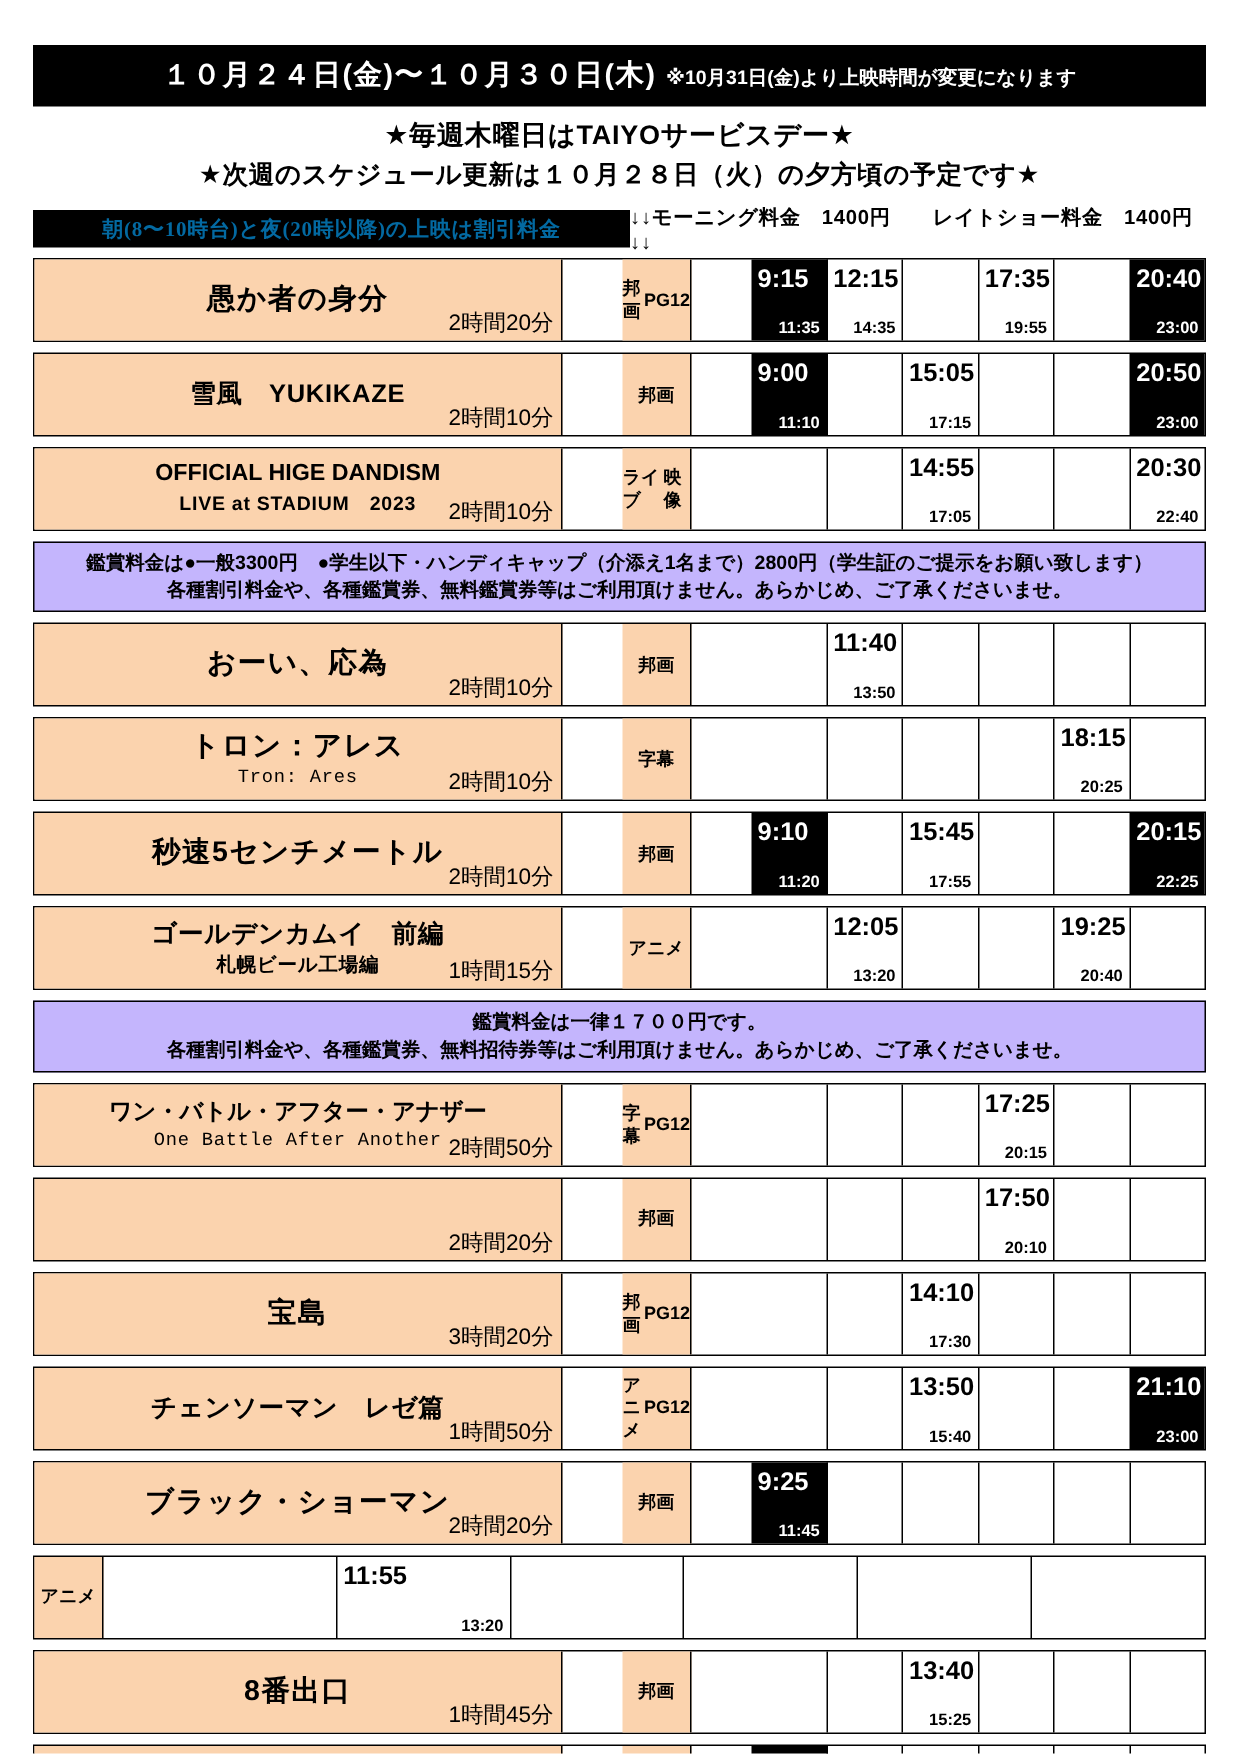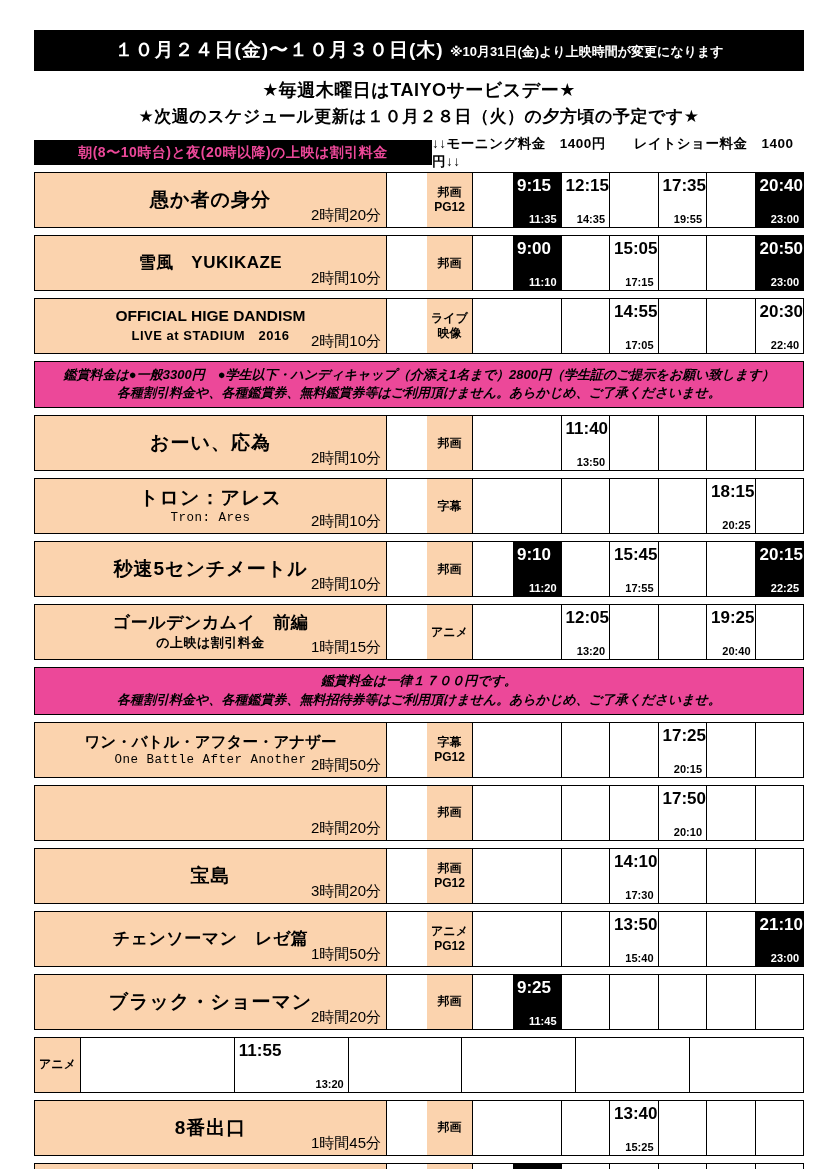--- a/index.html
+++ b/index.html
@@ -5,21 +5,21 @@
   html,body{margin:0;padding:0;background:#ffffff;}
   body{
     width:826px;height:1169px;
     font-family:"Liberation Sans","DejaVu Sans",sans-serif;
     color:#000;
     -webkit-font-smoothing:antialiased;
   }
   .page{
     width:826px;height:1169px;
     box-sizing:border-box;
-    padding:30px 22px 10px 34px;
+    padding:30px 22px 10px 22px;
     position:relative;
   }
   
   .hdr-bar{
     background:#000;color:#fff;
     text-align:center;
     font-weight:bold;
     font-size:19px;
     letter-spacing:1px;
     padding:7px 0 8px 0;
@@ -34,25 +34,26 @@
     letter-spacing:0.5px;
   }
   .hdr-line.l2{font-size:17px;margin-top:3px;}
   
   .disc-row{
     display:flex;align-items:stretch;
     margin-top:12px;
     height:25px;
   }
   .disc-left{
-    background:#000;color:#ec4899;
+    background:#000;color:#0369a1;
     font-weight:bold;font-size:14px;
     display:flex;align-items:center;justify-content:center;
     flex:0 0 398px;
     letter-spacing:0.5px;
+    font-family:Liberation Serif, serif;
   }
   .disc-right{
     flex:1;
     display:flex;align-items:center;justify-content:center;
     font-weight:bold;font-size:13.5px;
     letter-spacing:0.5px;
   }
   
   .film{
     display:flex;
@@ -83,21 +84,21 @@
   }
   .t-sub.en{font-family:"Liberation Mono","DejaVu Sans Mono",monospace;font-size:12.5px;font-weight:normal;}
   .t-dur{
     position:absolute;right:5px;bottom:2px;
     font-size:15px;font-weight:normal;
   }
   .tag-cell{
     flex:0 0 46px;
     background:#fbd3ae;
     border-right:1.5px solid #000;
-    display:flex;flex-direction:column;align-items:center;justify-content:center;
+    display:flex;flex-direction:row;align-items:center;justify-content:center;
     font-size:12px;font-weight:bold;line-height:1.25;
     box-sizing:border-box;
   }
   .slots{
     flex:1;display:flex;
   }
   .slot{
     flex:1 1 0;
     border-right:1.5px solid #000;
     position:relative;
@@ -110,26 +111,25 @@
     font-size:17px;font-weight:bold;
   }
   .slot .s-end{
     position:absolute;right:4px;bottom:2px;
     font-size:11px;font-weight:bold;
   }
   .slot.dark .s-start,.slot.dark .s-end{color:#fff;text-align:right;}
   
   .notice{
     border:1.5px solid #000;
-    background:#ec4899;
+    background:#c4b5fd;
     margin-top:7px;
     padding:4px 6px 5px 6px;
     text-align:center;
     box-sizing:border-box;
-    font-style:italic;
   }
   .notice div{
     font-size:13px;font-weight:bold;line-height:1.4;letter-spacing:0;
   }
 </style>
 </head>
 <body>
 
 <div class="page">
 
@@ -204,21 +204,21 @@
           <div class="slot dark">
             <div class="s-start">20:50</div>
             <div class="s-end">23:00</div>
           </div>
         </div>
       </div>
       <div class="film">
         <div class="title-cell">
           <div>
             <div class="t-main smallest">OFFICIAL HIGE DANDISM</div>
-            <div class="t-sub">LIVE at STADIUM　2016</div>
+            <div class="t-sub">LIVE at STADIUM　2023</div>
           </div>
           <div class="t-dur">2時間10分</div>
         </div>
         <div class="tag-cell">
           <div>ライブ</div>
           <div>映像</div>
         </div>
         <div class="slots">
           <div class="slot"></div>
           <div class="slot"></div>
@@ -308,21 +308,21 @@
           <div class="slot dark">
             <div class="s-start">20:15</div>
             <div class="s-end">22:25</div>
           </div>
         </div>
       </div>
       <div class="film">
         <div class="title-cell">
           <div>
             <div class="t-main smaller">ゴールデンカムイ　前編</div>
-            <div class="t-sub">の上映は割引料金</div>
+            <div class="t-sub">札幌ビール工場編</div>
           </div>
           <div class="t-dur">1時間15分</div>
         </div>
         <div class="tag-cell">
           <div>アニメ</div>
         </div>
         <div class="slots">
           <div class="slot"></div>
           <div class="slot">
             <div class="s-start">12:05</div>

